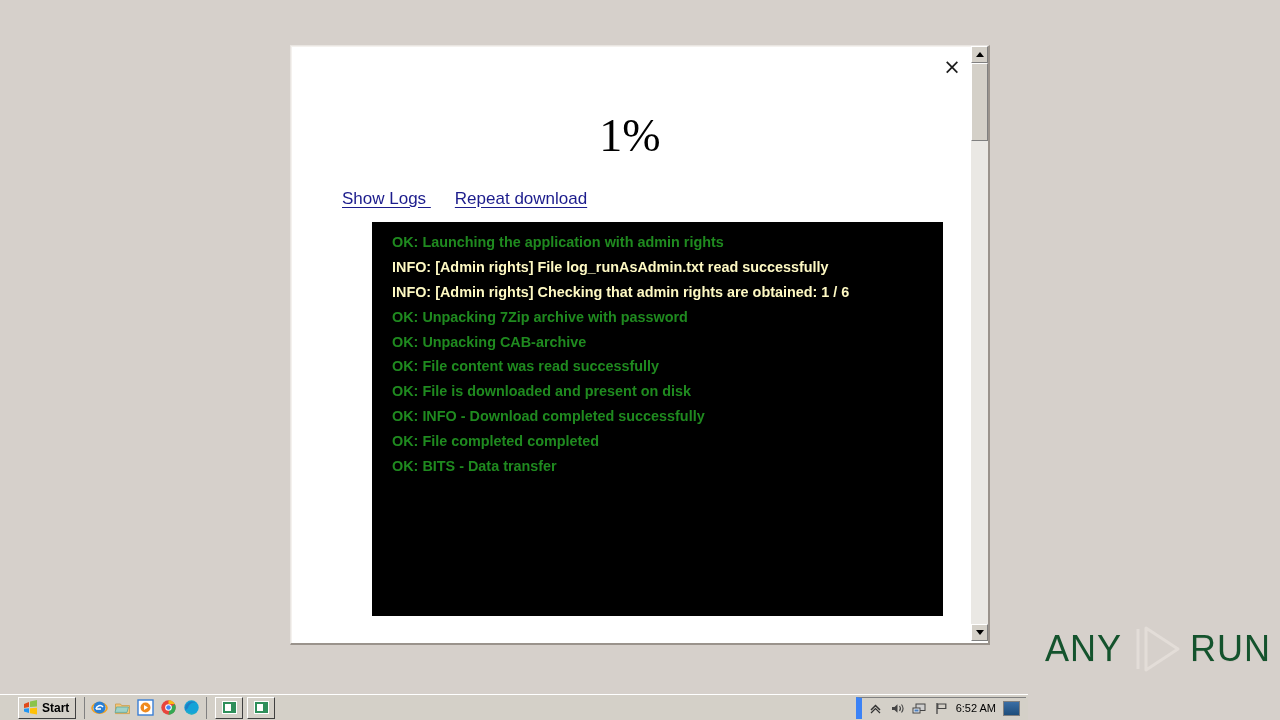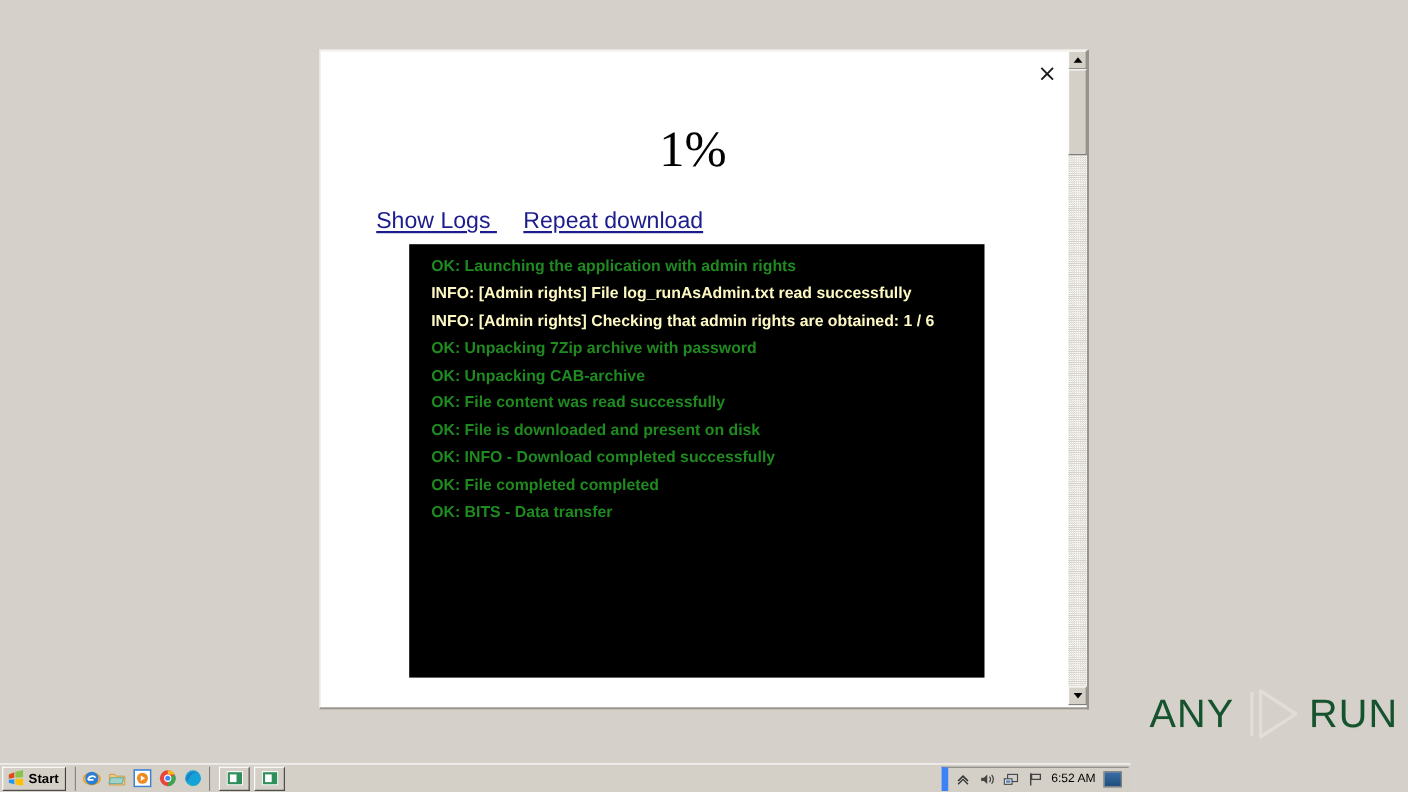--- a/index.html
+++ b/index.html
@@ -91,33 +91,33 @@
   
   #links-row {
     position: absolute;
     left: 50px; top: 142px;
     display: flex;
     align-items: baseline;
     gap: 24px;
   }
   .dlg-link {
     font-family: "Liberation Sans", sans-serif;
-    font-size: 21px;
+    font-size: 17px;
     color: #1c1c8c;
     text-decoration: underline;
     text-underline-offset: 3px;
     cursor: pointer;
     white-space: pre;
   }
 
   
   #log-console {
     position: absolute;
     left: 80px; top: 175px;
-    width: 523px; height: 394px;
+    width: 571px; height: 394px;
     background: #000000;
     overflow: hidden;
     padding: 8px 0 0 0;
   }
   .log-line {
     font-family: "Liberation Sans", sans-serif;
     font-size: 14.4px;
     font-weight: bold;
     line-height: 1.45;
     padding: 2px 14px 2px 20px;
@@ -177,20 +177,21 @@
 
   
   #taskbar {
     position: absolute;
     left: 0; bottom: 0;
     width: 1028px; height: 26px;
     background: #d4d0c8;
     border-top: 1px solid #ffffff;
     display: flex;
     align-items: center;
+    padding-left: 16px;
   }
   #start-button {
     margin-left: 2px;
     height: 22px;
     padding: 0 6px 0 3px;
     display: flex; align-items: center; gap: 3px;
     background: #d4d0c8;
     border-top: 1px solid #ffffff;
     border-left: 1px solid #ffffff;
     border-right: 1px solid #404040;

